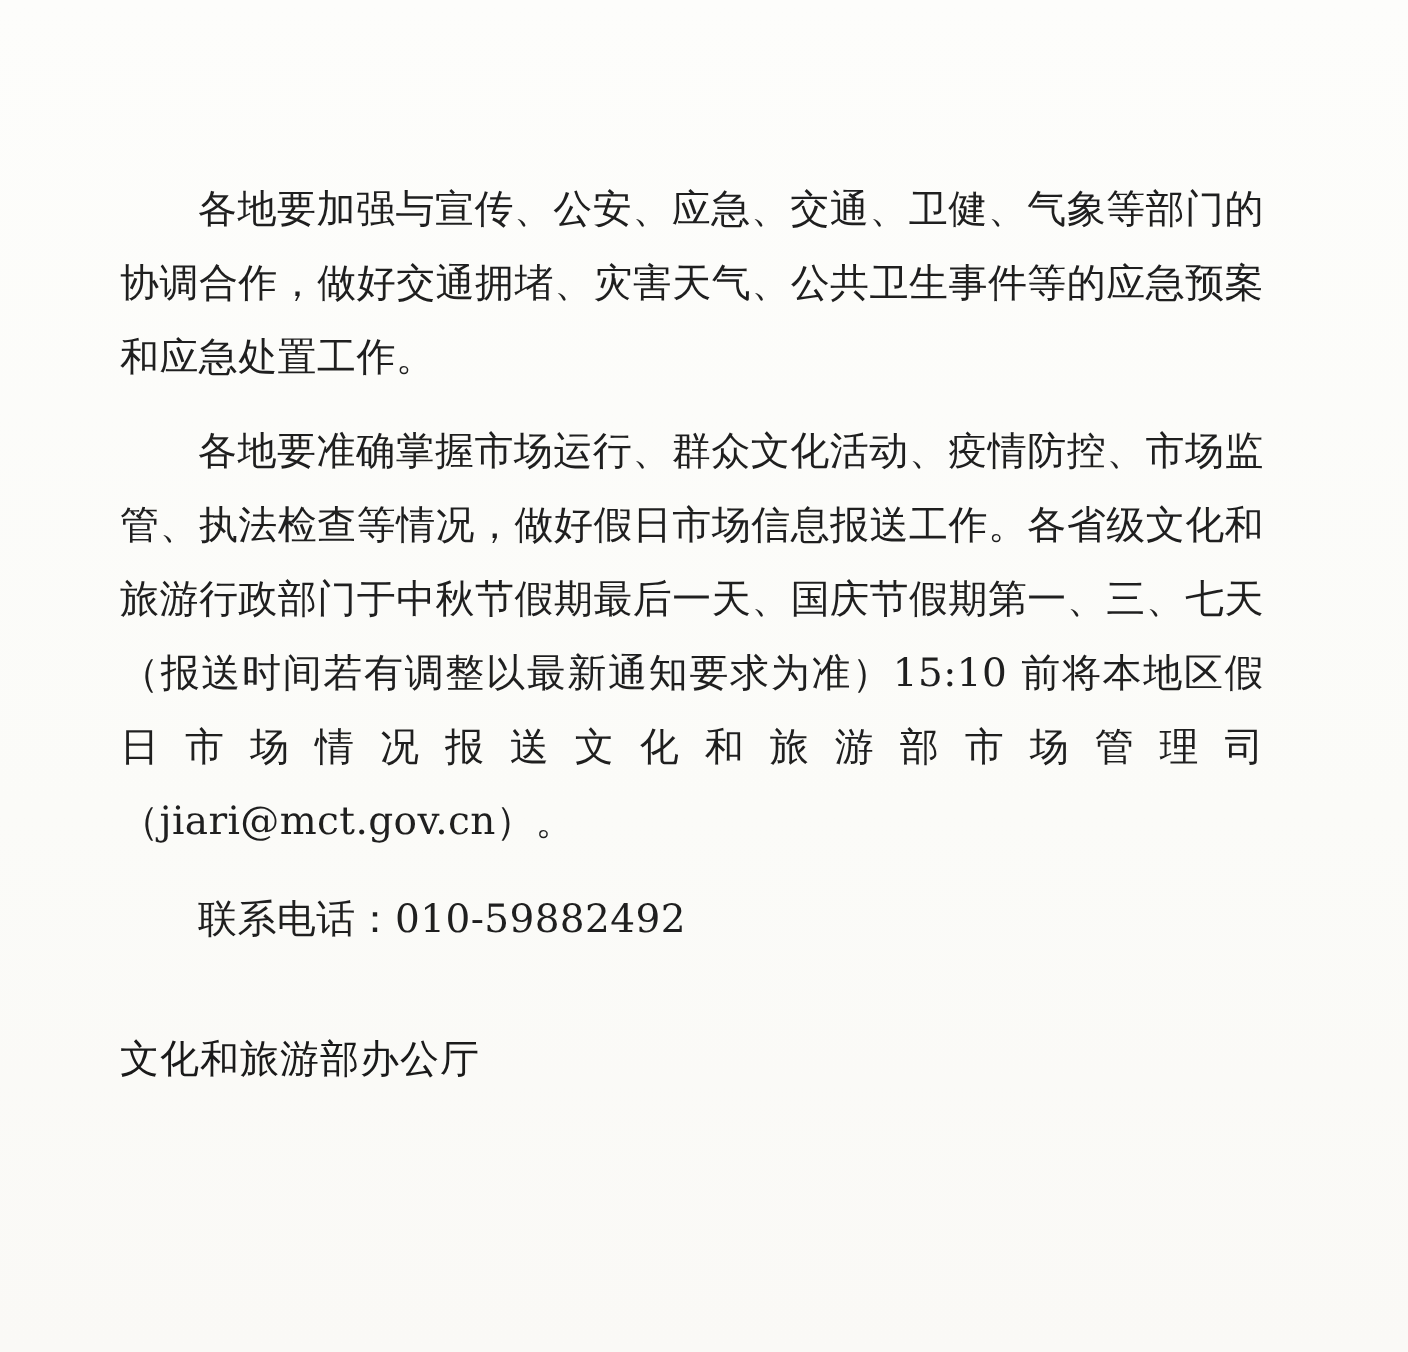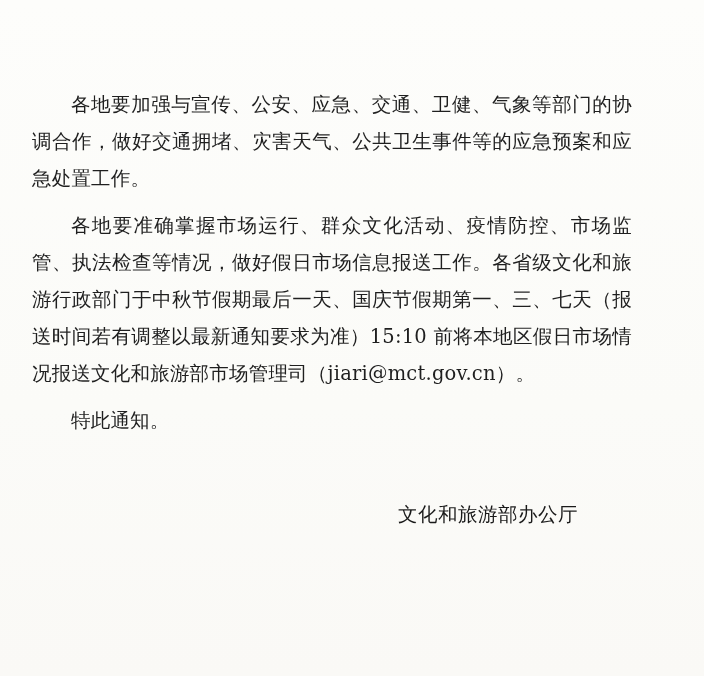--- a/index.html
+++ b/index.html
@@ -12,21 +12,21 @@
     background: #fdfdfb;
     font-family: "DejaVu Serif", "Liberation Serif", serif;
     color: #1a1a1a;
     overflow: hidden;
   }
   .page {
     position: relative;
     width: 704px;
     height: 676px;
     box-sizing: border-box;
-    padding: 86px 72px 0 32px;
+    padding: 86px 72px 0 60px;
     background:
       linear-gradient(180deg, #fdfdfb 0%, #fbfbf8 60%, #faf9f6 100%);
   }
   .body-text {
     font-size: 19.5px;
     line-height: 37px;
     text-align: justify;
     text-justify: inter-ideograph;
     letter-spacing: 0.2px;
     color: #1f1f1f;
@@ -44,22 +44,22 @@
     font-size: 19.5px;
     line-height: 37px;
   }
   .notice-line {
     margin: 10px 0 0 0;
     text-indent: 2em;
     font-size: 19.5px;
     line-height: 37px;
   }
   .signature-block {
-    margin-top: 56px;
-    text-align: right;
+    margin-top: 32px;
+    text-align: left;
     padding-right: 54px;
     font-size: 19.5px;
     line-height: 40px;
   }
   .sig-org {
     letter-spacing: 0.5px;
   }
   .sig-date {
     letter-spacing: 0.8px;
     padding-right: 6px;
@@ -69,22 +69,22 @@
 <body>
 
 <div class="page">
 
   <div class="body-text">
 
     <p class="para">各地要加强与宣传、公安、应急、交通、卫健、气象等部门的协调合作，做好交通拥堵、灾害天气、公共卫生事件等的应急预案和应急处置工作。</p>
 
     <p class="para para-sep">各地要准确掌握市场运行、群众文化活动、疫情防控、市场监管、执法检查等情况，做好假日市场信息报送工作。各省级文化和旅游行政部门于中秋节假期最后一天、国庆节假期第一、三、七天（报送时间若有调整以最新通知要求为准）15:10 前将本地区假日市场情况报送文化和旅游部市场管理司（jiari@mct.gov.cn）。</p>
 
+    <p class="contact-line">联系电话：010-59882492</p>
 
-    <p class="notice-line">特此通知。</p>
 
   </div>
 
   <div class="signature-block">
     <div class="sig-org">文化和旅游部办公厅</div>
   </div>
 
 </div>
 
 </body></html>

